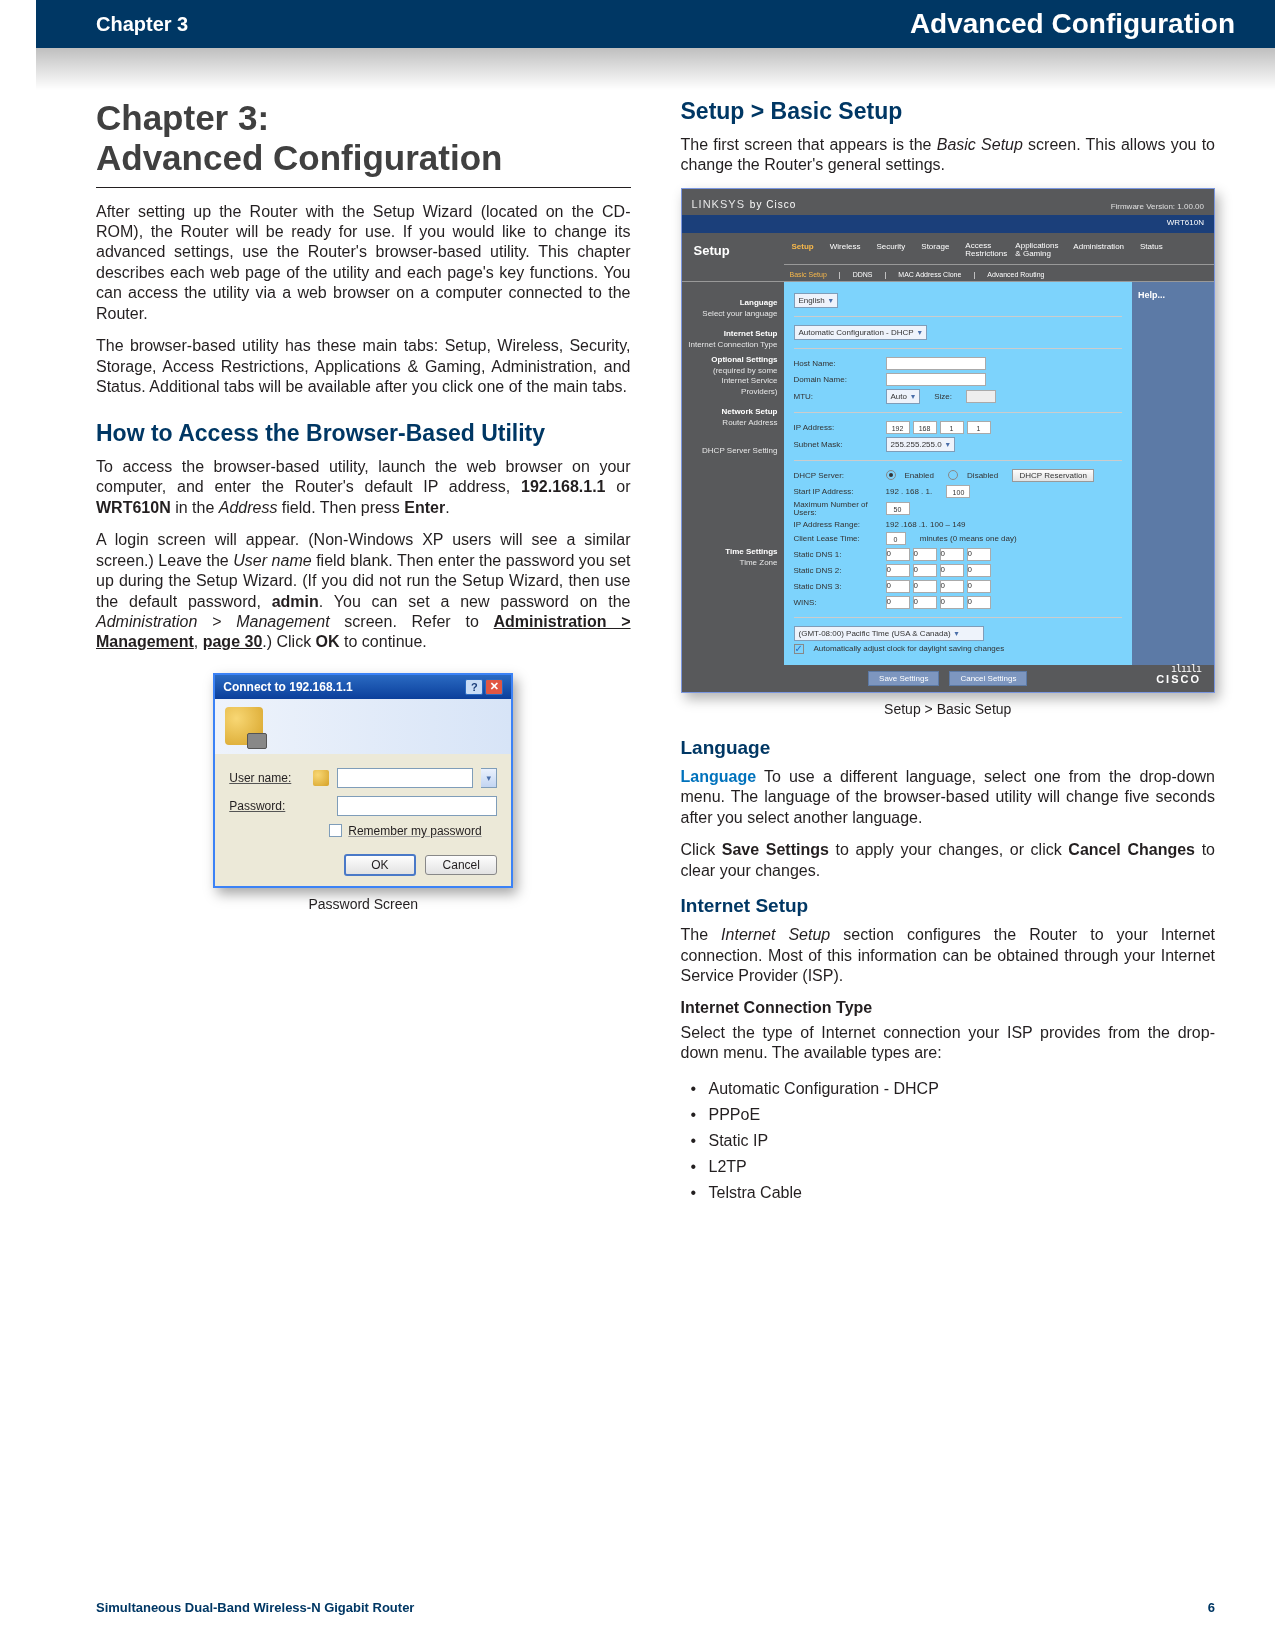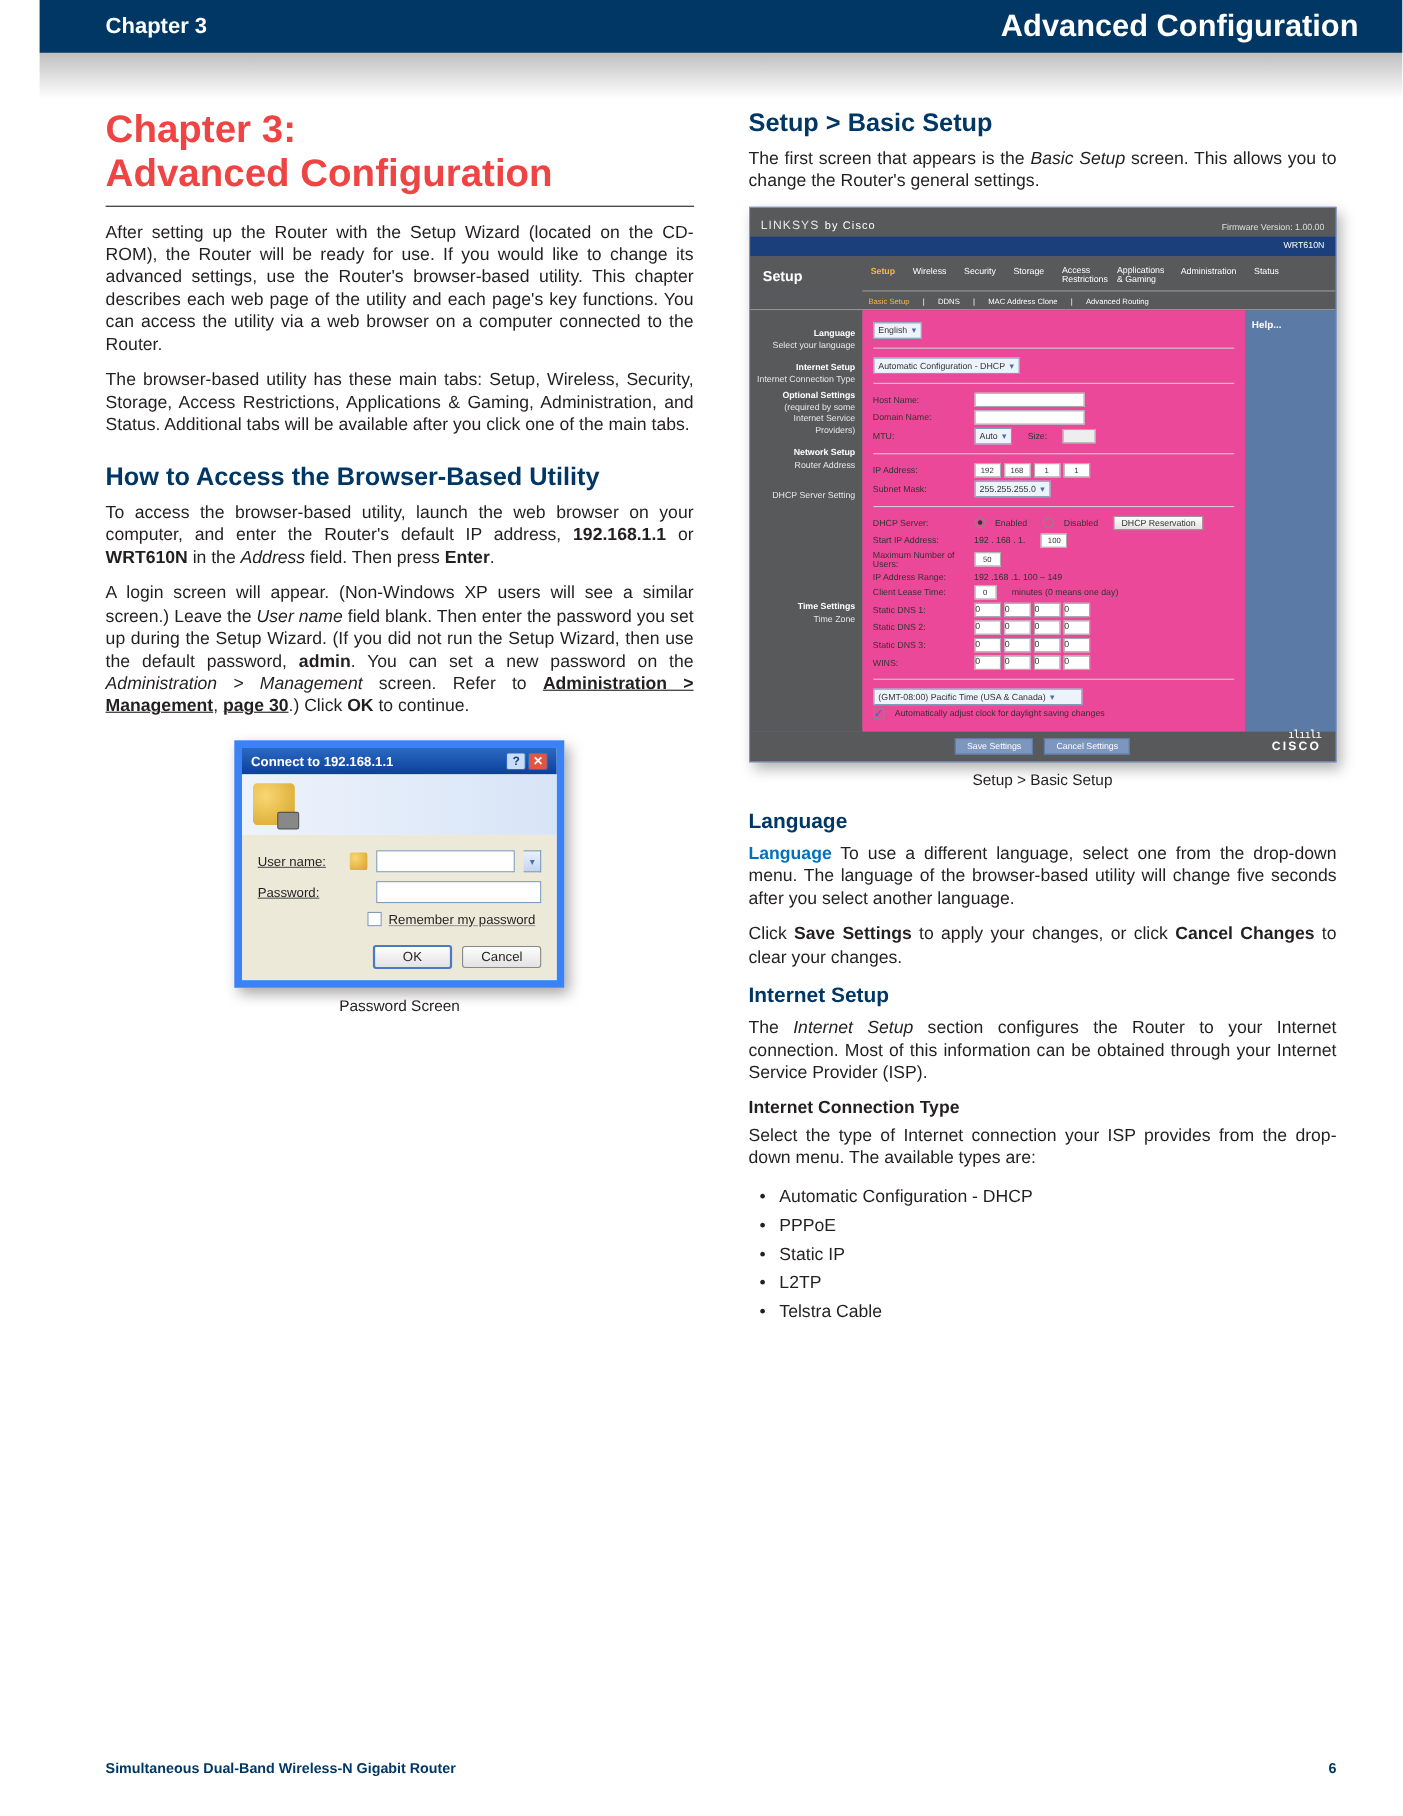--- a/index.html
+++ b/index.html
@@ -35,21 +35,21 @@
   .content {
     display: flex;
     gap: 50px;
     padding: 0 60px 0 96px;
     margin-top: -10px;
   }
   .col { flex: 1; min-width: 0; }
   h1.chapter-title {
     font-size: 35px;
     font-weight: 700;
-    color: #ef4444;
+    color: #404040;
     line-height: 1.15;
     border-bottom: 1.5px solid #231f20;
     padding-bottom: 8px;
     margin-bottom: 14px;
   }
   p.body {
     font-size: 16px;
     line-height: 1.28;
     text-align: justify;
     margin-bottom: 12px;
@@ -106,21 +106,21 @@
     justify-content: space-between;
     font-size: 13px;
     color: #003764;
     font-weight: 700;
   }
   
   .pw-dialog-wrap { text-align: center; margin: 20px 0 6px 0; }
   .pw-dialog {
     display: inline-block;
     width: 300px;
-    border: 7px solid #3b82f6;
+    border: 2px solid #3b82f6;
     box-shadow: 4px 6px 12px rgba(0,0,0,0.35);
     text-align: left;
     font-family: Tahoma, Arial, sans-serif;
     font-size: 12px;
     background:#fff;
   }
   .pw-title {
     background: linear-gradient(to bottom,#2a6ac2,#0b3f9b);
     color:#fff;
     padding: 4px 8px;
@@ -164,21 +164,21 @@
   .rs-navrow{ background:#58595b; display:flex; align-items:center;}
   .rs-setup-lbl{ width:102px; font-weight:bold; font-size:13px; padding:10px 0 10px 12px;}
   .rs-tabs{flex:1;display:flex;border-bottom:1px solid #999;font-size:8px;}
   .rs-tab{padding:6px 8px;color:#fff;}
   .rs-tab.active{color:#f7b84b;font-weight:bold;}
   .rs-subtabs{display:flex;font-size:7px;padding:3px 0 3px 108px;gap:12px;background:#58595b;border-bottom:1px solid #999;}
   .rs-body{display:flex;}
   .rs-left{width:102px;background:#58595b;padding:6px 6px;text-align:right;font-size:8px;}
   .rs-left-h{color:#fff;font-weight:bold;margin:10px 0 2px 0;}
   .rs-left-t{color:#fff;opacity:0.85;line-height:1.3;}
-  .rs-mid{flex:1;background:#ec4899;color:#333;padding:8px 10px;font-size:8px;}
+  .rs-mid{flex:1;background:#7dd3fc;color:#333;padding:8px 10px;font-size:8px;}
   .rs-right{width:82px;background:#5c7aa6;padding:8px 6px;}
   .rs-fieldrow{display:flex;align-items:center;margin:3px 0;gap:6px;}
   .rs-flabel{width:86px;color:#333;}
   .rs-input{height:13px;border:1px solid #aaa;background:#fff;}
   .rs-select{height:15px;border:1px solid #7f9db9;background:#eef3fb;padding:0 4px;display:inline-flex;align-items:center;color:#333;}
   .rs-select::after{content:"▾";margin-left:4px;color:#4a6ea9;}
   .rs-btn{display:inline-block;border:1px solid #999;background:linear-gradient(#fdfdfd,#e2e2e2);padding:1px 6px;font-size:8px;color:#333;}
   .rs-hr{border:0;border-top:1px solid #ccc;margin:8px 0;}
   .rs-ipboxes{display:flex;gap:3px;}
   .rs-ipboxes .rs-input{width:24px;}

